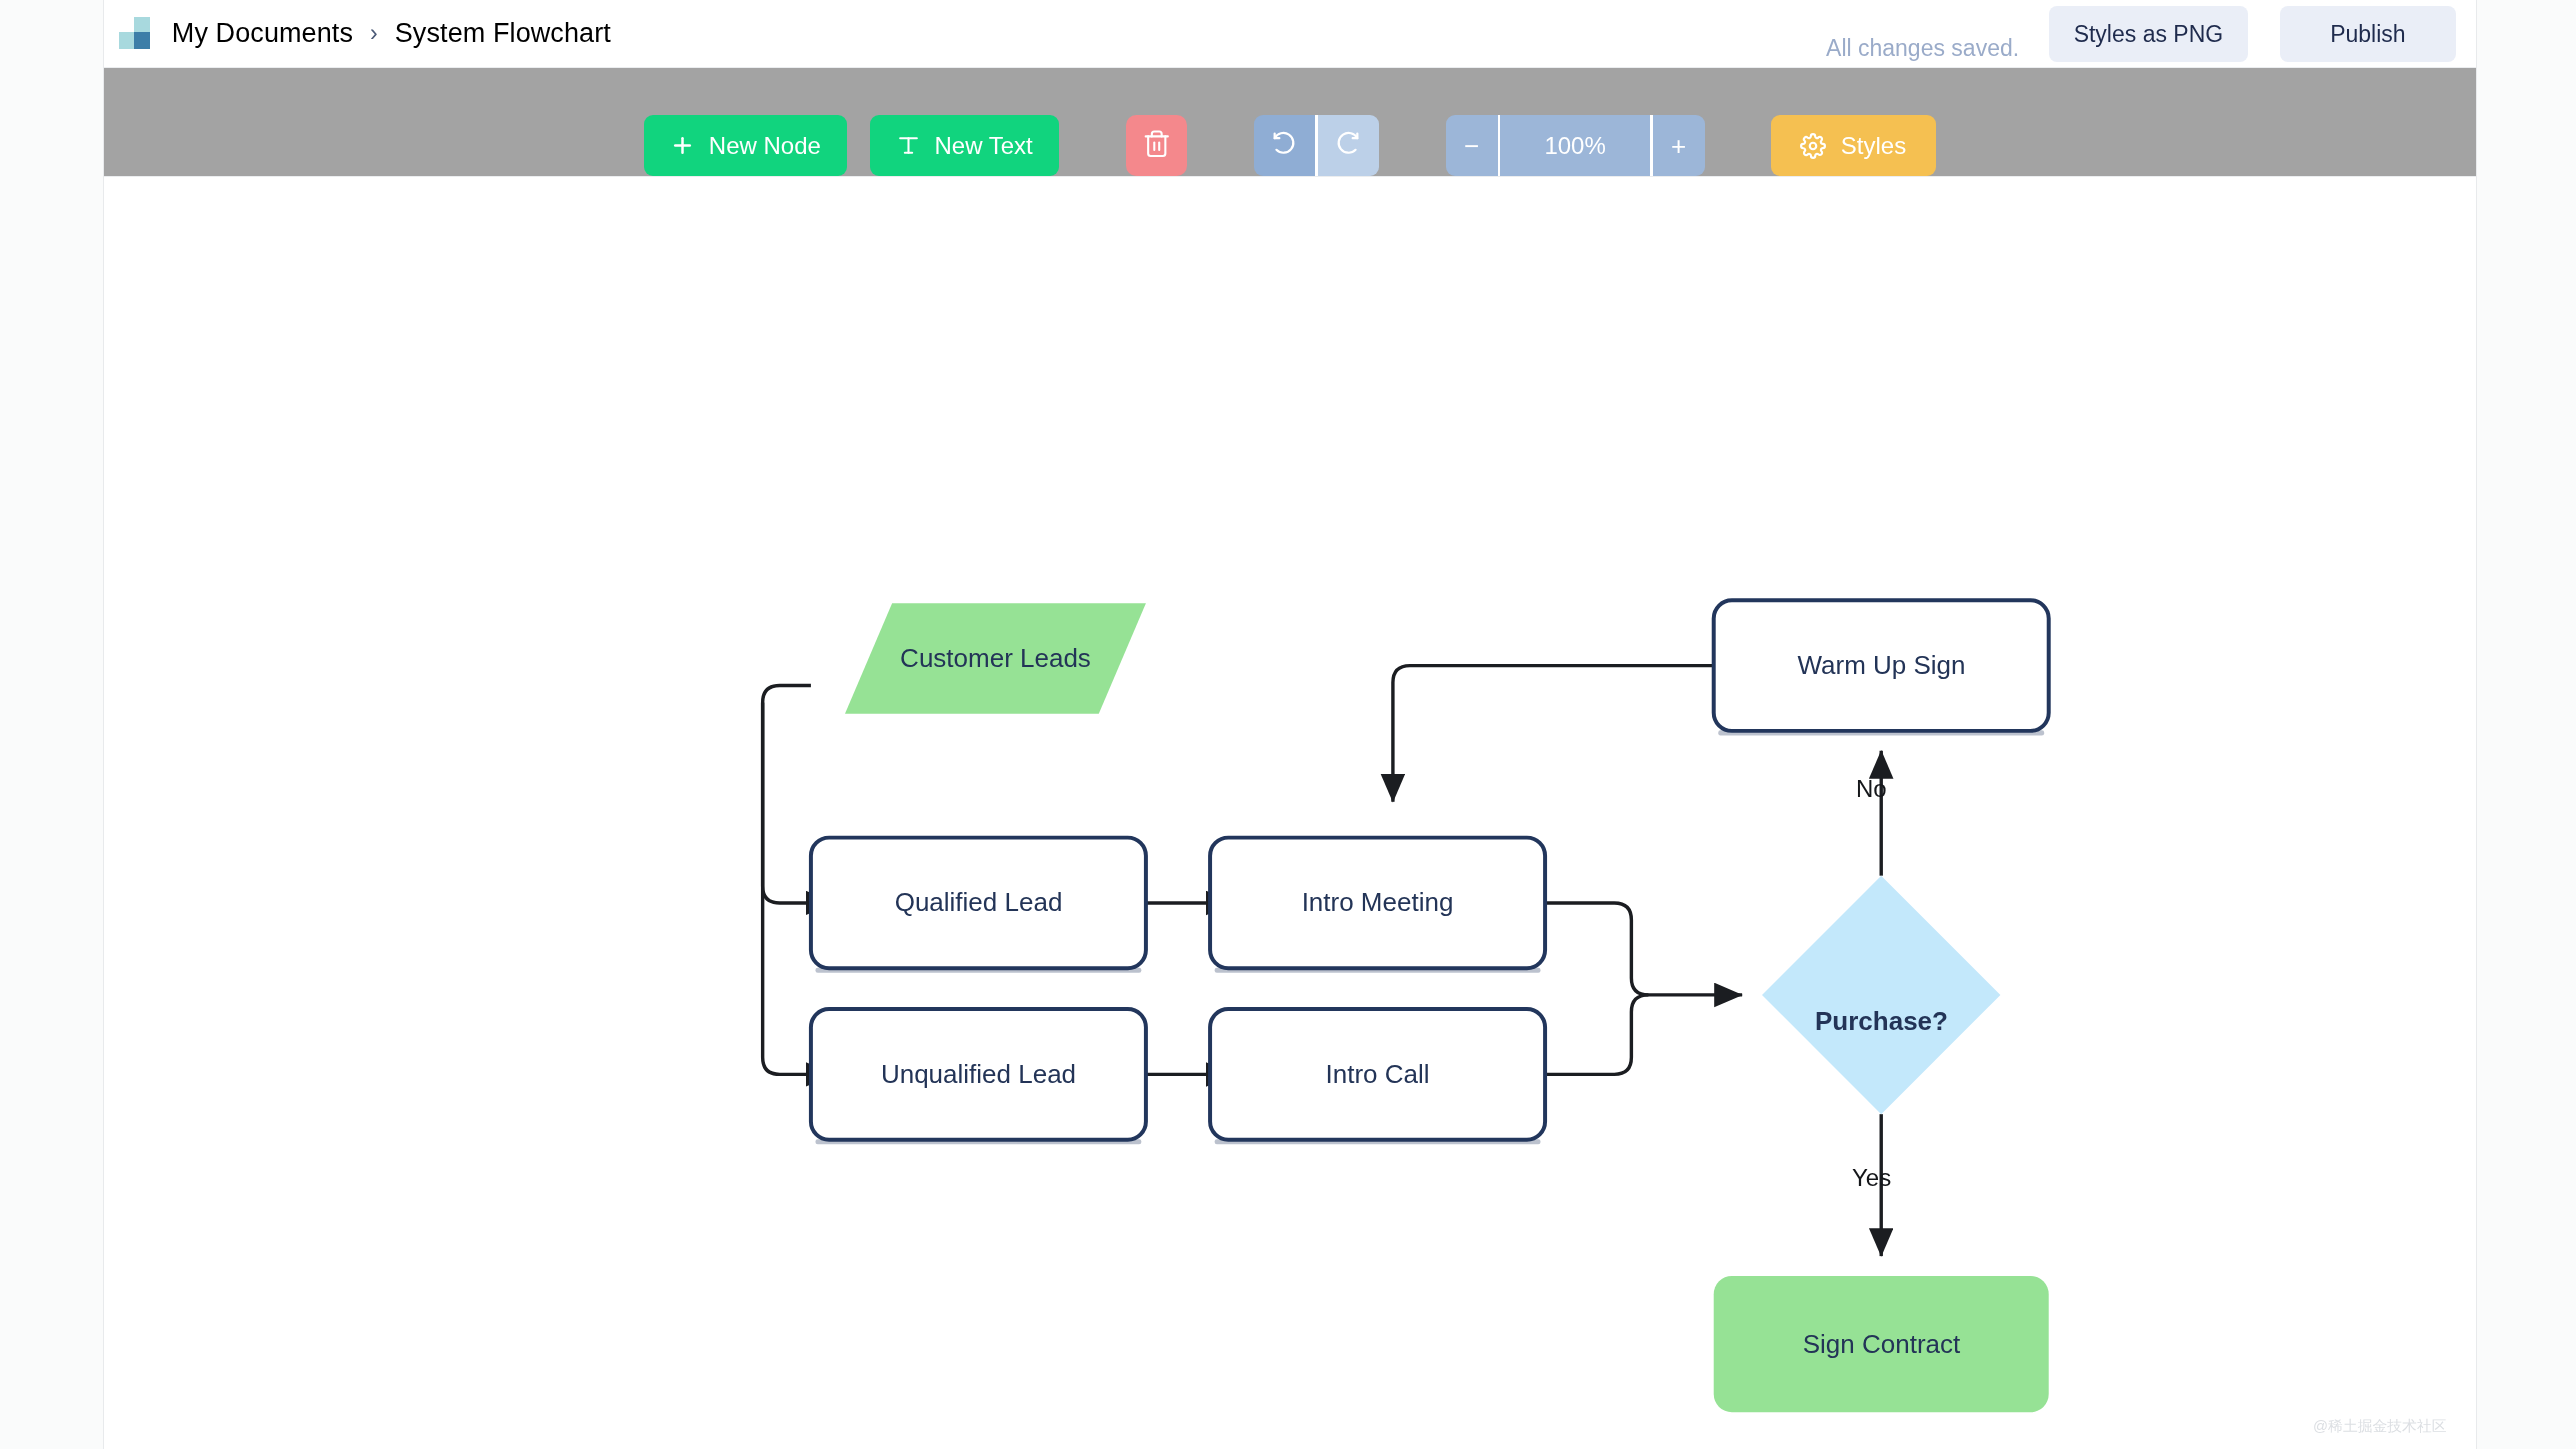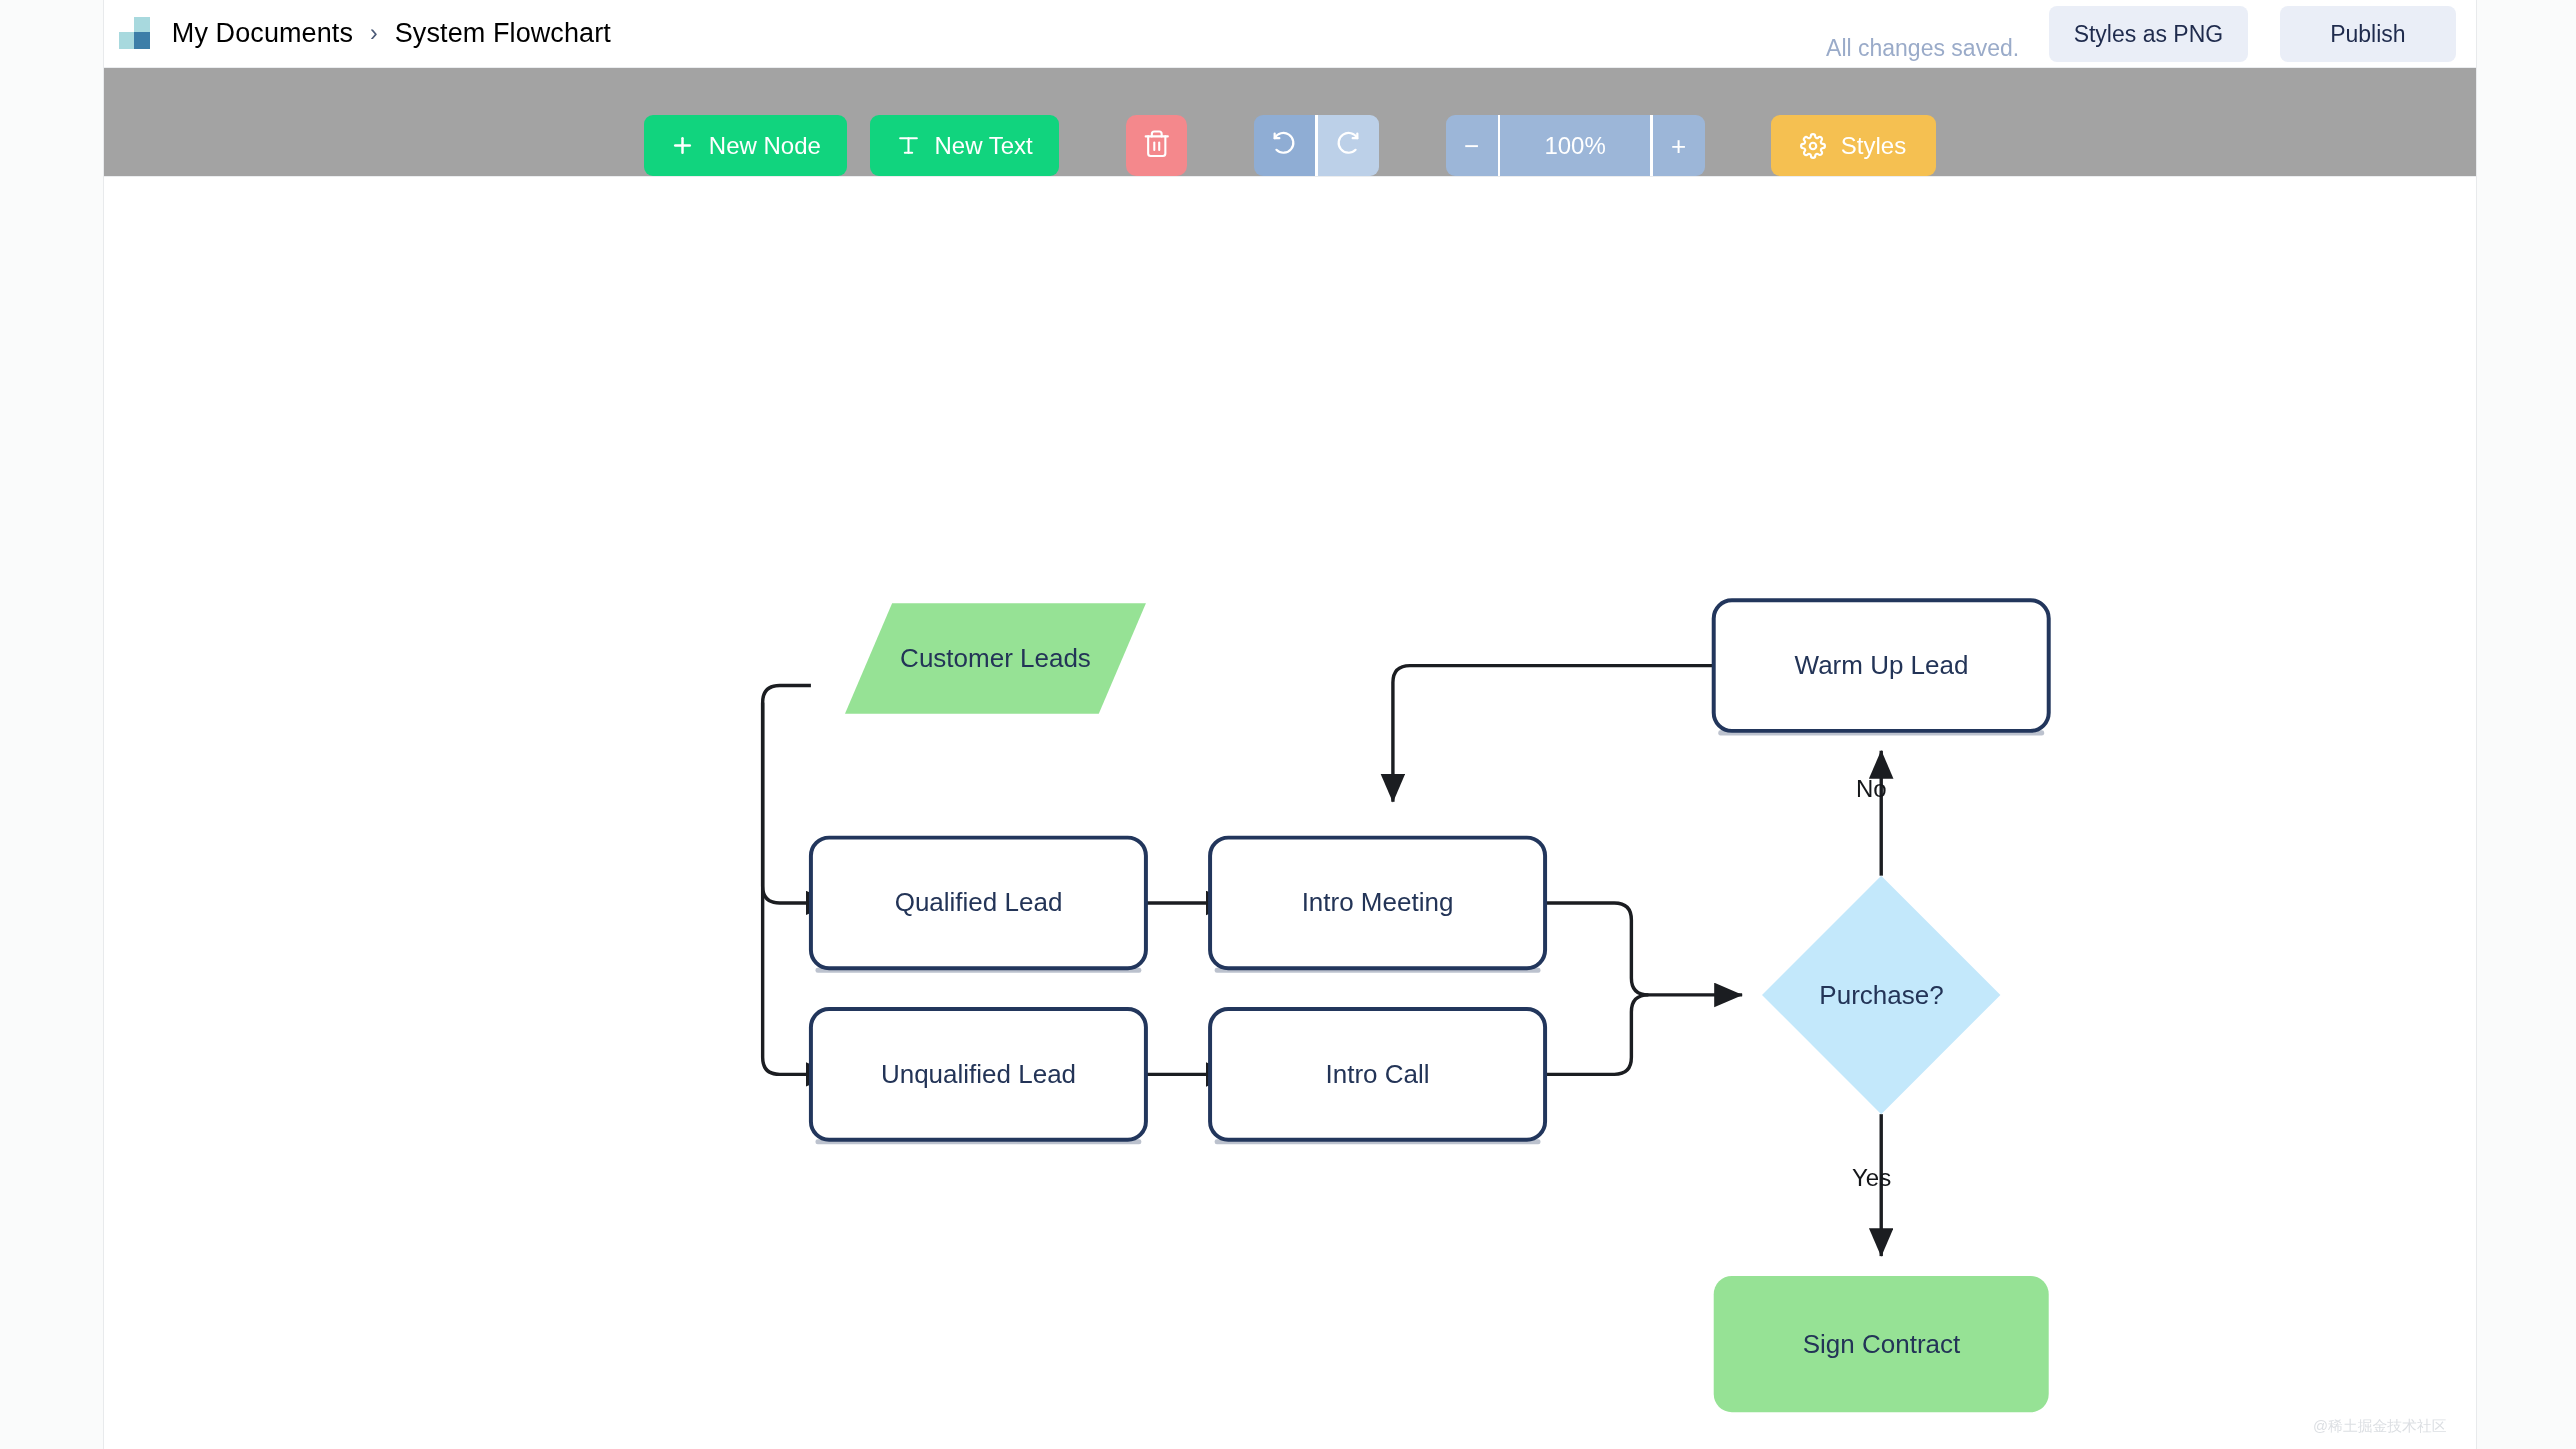--- a/index.html
+++ b/index.html
@@ -360,23 +360,23 @@
     <div class="node-label" style="left:741px; top:426px; width:301px; height:111px;">Customer Leads</div>
 
     <div class="node-label" style="left:707px; top:660px; width:335px; height:131px;">Qualified Lead</div>
 
     <div class="node-label" style="left:707px; top:832px; width:335px; height:131px;">Unqualified Lead</div>
 
     <div class="node-label" style="left:1106px; top:660px; width:335px; height:131px;">Intro Meeting</div>
 
     <div class="node-label" style="left:1106px; top:832px; width:335px; height:131px;">Intro Call</div>
 
-    <div class="node-label" style="left:1610px; top:423px; width:335px; height:131px;">Warm Up Lead</div>
-
-    <div class="node-label" style="left:1658px; top:699px; width:239px; height:239px;">Purchase?</div>
+    <div class="node-label" style="left:1610px; top:423px; width:335px; height:131px;">Warm Up Sign</div>
+
+    <div class="node-label" style="left:1658px; top:725px; width:239px; height:239px;font-weight:bold;">Purchase?</div>
 
     <div class="node-label" style="left:1610px; top:1099px; width:335px; height:136px;">Sign Contract</div>
 
     <div class="edge-label" style="left:1752px; top:598px;">No</div>
 
     <div class="edge-label" style="left:1748px; top:987px;">Yes</div>
 
     <div id="watermark">@稀土掘金技术社区</div>
   </div>
 </div>

